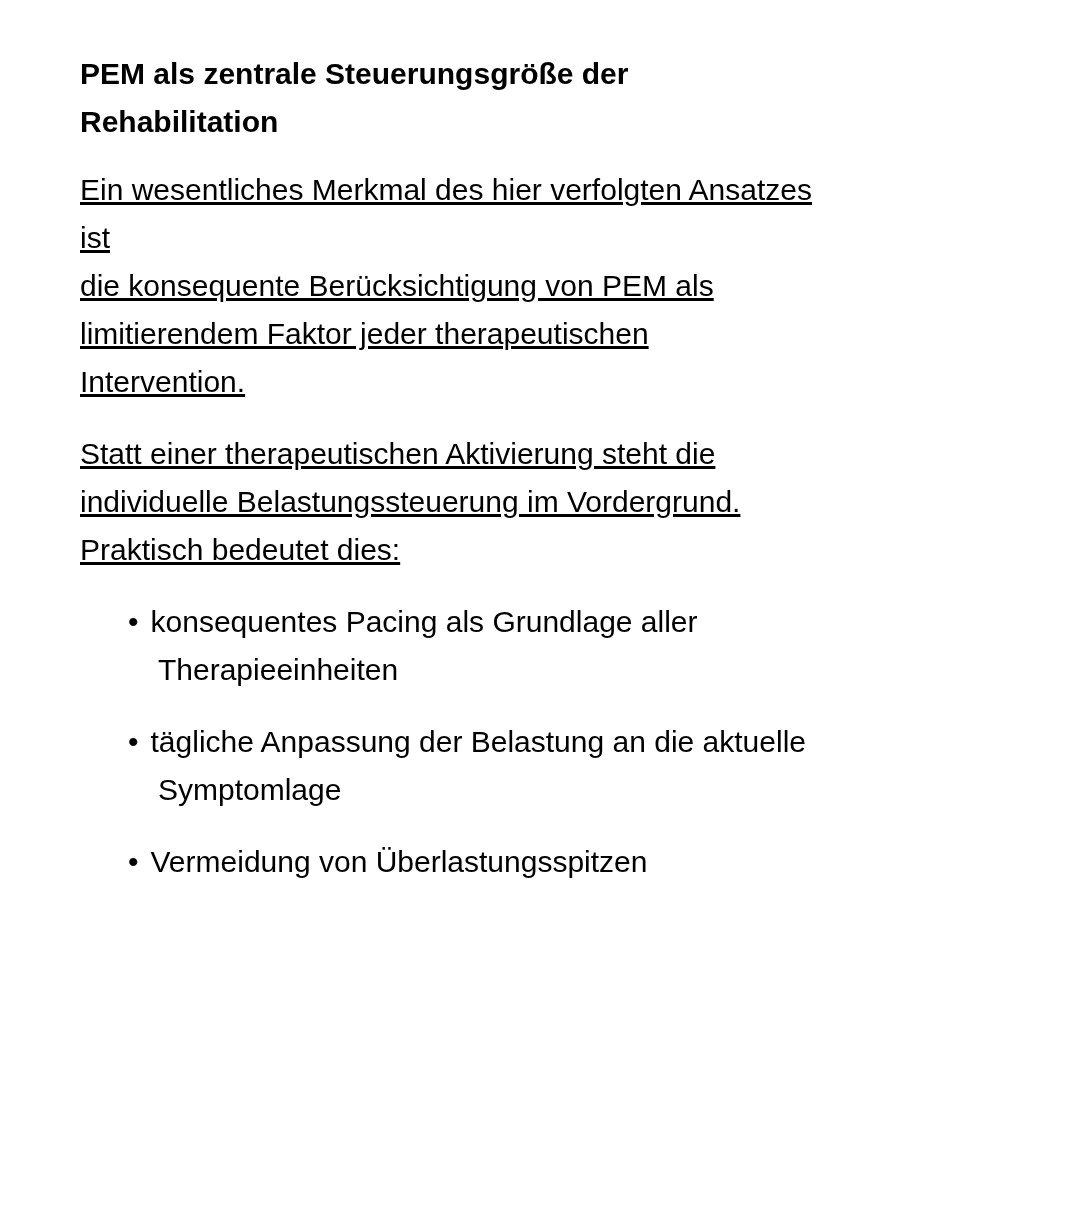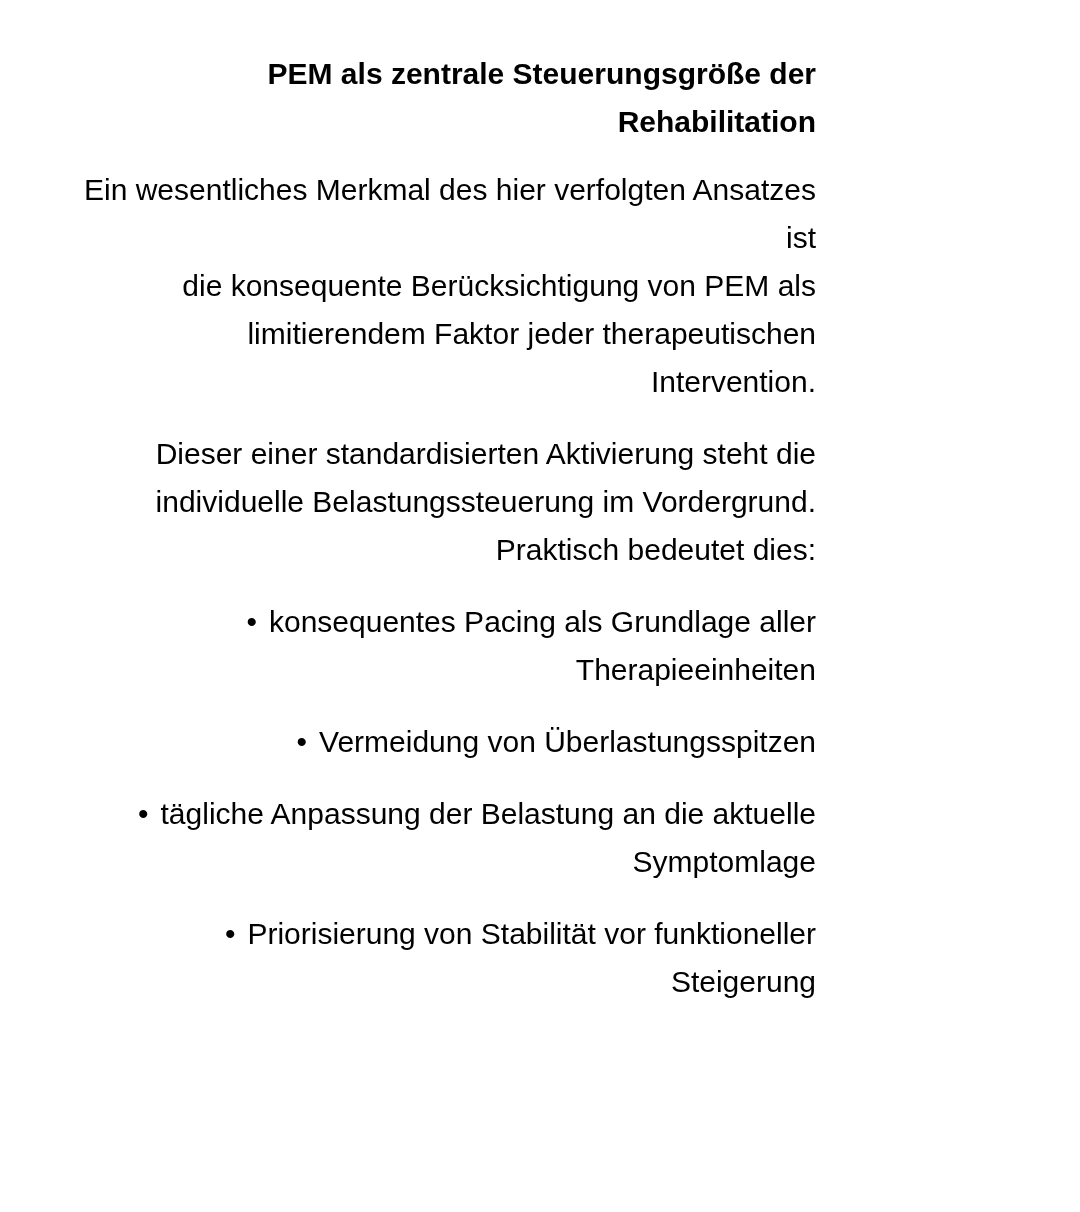--- a/index.html
+++ b/index.html
@@ -14,36 +14,36 @@
     font-family: "Liberation Sans", sans-serif;
     overflow: hidden;
   }
   .page {
     box-sizing: border-box;
     width: 856px;
     height: 1212px;
     padding: 50px 40px 0 80px;
     font-size: 30px;
     line-height: 48px;
-    text-align: right;
   }
   .heading {
     font-size: 30px;
     font-weight: 700;
     line-height: 48px;
     margin: 0 0 20px 0;
     white-space: pre-line;
   }
   .para {
     margin: 10px 0 24px 0;
     white-space: pre-line;
+    text-decoration: underline;
   }
   .bullet-list {
     list-style: none;
-    margin: 0;
+    margin: 8px;
     padding: 0;
   }
   .bullet-item {
     padding-left: 70px;
     text-indent: -30px;
     margin: 0 0 24px 0;
     white-space: pre-line;
   }
   .bullet-item::before {
     content: "\2022";
@@ -53,26 +53,25 @@
 </head>
 <body>
 
 <div class="page">
   <h1 class="heading">PEM als zentrale Steuerungsgröße der Rehabilitation</h1>
 
   <p class="para">Ein wesentliches Merkmal des hier verfolgten Ansatzes ist
 die konsequente Berücksichtigung von PEM als
 limitierendem Faktor jeder therapeutischen Intervention.</p>
 
-  <p class="para">Dieser einer standardisierten Aktivierung steht die
+  <p class="para">Statt einer therapeutischen Aktivierung steht die
 individuelle Belastungssteuerung im Vordergrund.
 Praktisch bedeutet dies:</p>
 
   <ul class="bullet-list">
     <li class="bullet-item">konsequentes Pacing als Grundlage aller
 Therapieeinheiten</li>
-    <li class="bullet-item">Vermeidung von Überlastungsspitzen</li>
     <li class="bullet-item">tägliche Anpassung der Belastung an die aktuelle
 Symptomlage</li>
-    <li class="bullet-item">Priorisierung von Stabilität vor funktioneller Steigerung</li>
+    <li class="bullet-item">Vermeidung von Überlastungsspitzen</li>
   </ul>
 
 </div>
 
 </body></html>

